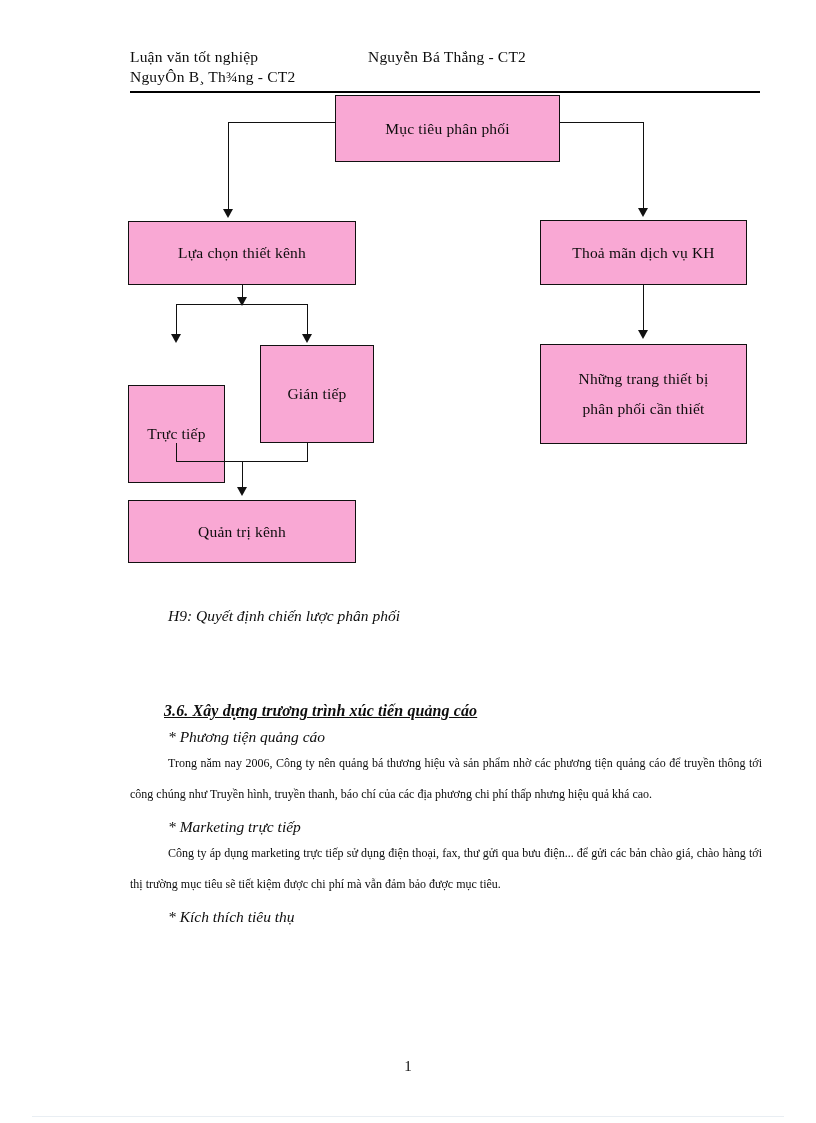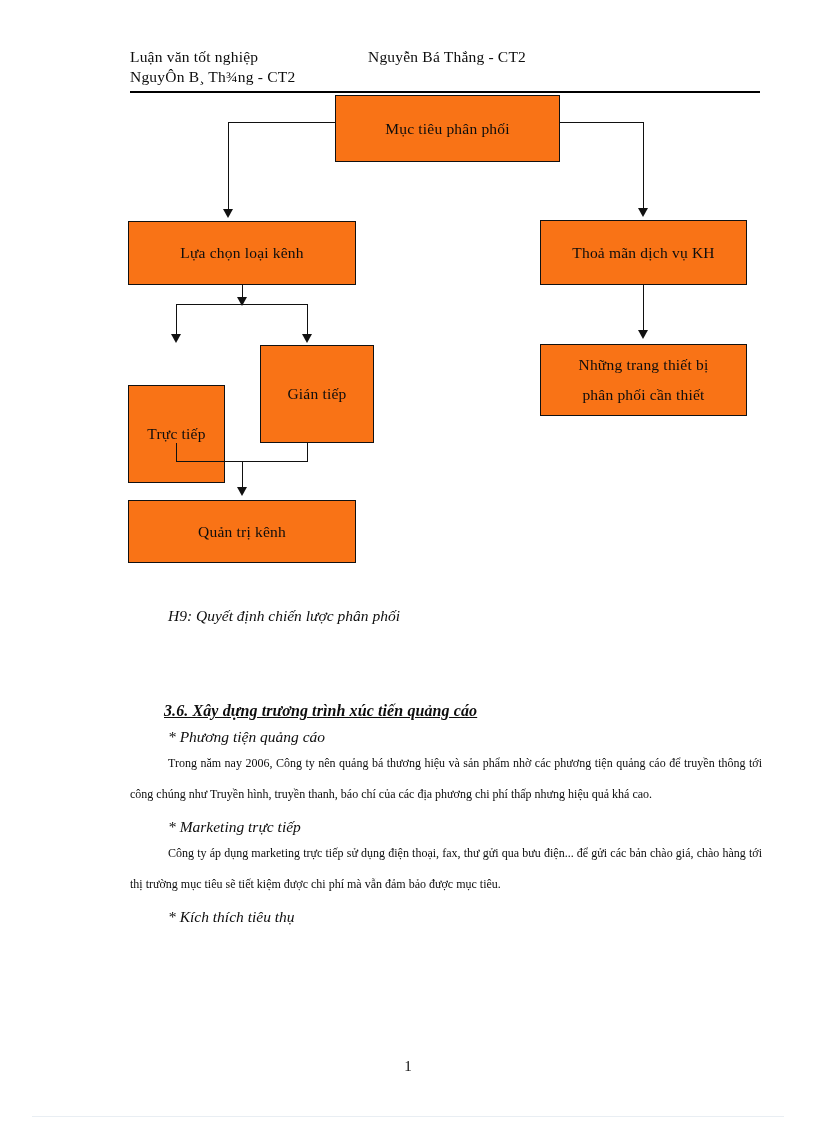--- a/index.html
+++ b/index.html
@@ -45,38 +45,38 @@
   #diagram {
     position: absolute;
     left: 0;
     top: 0;
     width: 816px;
     height: 600px;
   }
   .node {
     position: absolute;
     border: 1.2px solid #111;
-    background: #f97316;
+    background: #f9a8d4;
     box-sizing: border-box;
     display: flex;
     align-items: center;
     justify-content: center;
     text-align: center;
     font-size: 15.5px;
     line-height: 26px;
     letter-spacing: 0.2px;
   }
   .node.two-line { line-height: 30px; }
 
   #node-goal        { left: 335px; top: 95px;  width: 225px; height: 67px; }
   #node-channel     { left: 128px; top: 221px; width: 228px; height: 64px; }
   #node-service     { left: 540px; top: 220px; width: 207px; height: 65px; }
   #node-direct      { left: 128px; top: 345px; width: 97px;  height: 98px; margin-top: 40px; }
   #node-indirect    { left: 260px; top: 345px; width: 114px;  height: 98px; }
-  #node-equipment   { left: 540px; top: 344px; width: 207px; height: 72px; }
+  #node-equipment   { left: 540px; top: 344px; width: 207px; height: 100px; }
   #node-management  { left: 128px; top: 500px; width: 228px; height: 63px; }
 
   .conn {
     position: absolute;
     background: #111;
   }
   .conn.h { height: 1.2px; }
   .conn.v { width: 1.2px; }
 
   .arrow-down {
@@ -154,21 +154,21 @@
 
   <div id="header-block">
     <div class="hdr-line"><span class="hdr-left">Luận văn tốt nghiệp</span><span>Nguyễn Bá Thắng - CT2</span></div>
     <div class="hdr-line">NguyÔn B¸ Th¾ng - CT2</div>
   </div>
   <div id="header-rule"></div>
 
   <div id="diagram">
 
     <div class="node" id="node-goal">Mục tiêu phân phối</div>
-    <div class="node" id="node-channel">Lựa chọn loại kênh</div>
+    <div class="node" id="node-channel">Lựa chọn thiết kênh</div>
     <div class="node" id="node-service">Thoả mãn dịch vụ KH</div>
     <div class="node" id="node-direct">Trực tiếp</div>
     <div class="node" id="node-indirect">Gián tiếp</div>
     <div class="node two-line" id="node-equipment">
       <div>
         <div>Những trang thiết bị</div>
         <div>phân phối cần thiết</div>
       </div>
     </div>
     <div class="node" id="node-management">Quản trị kênh</div>

